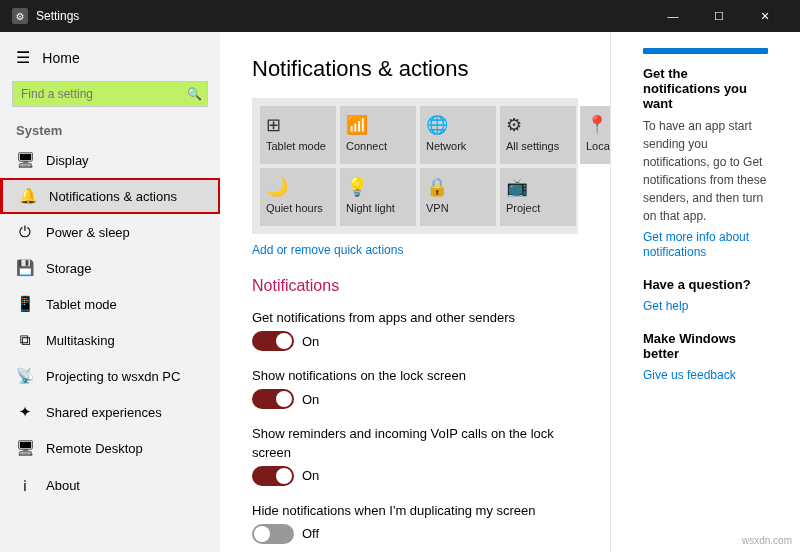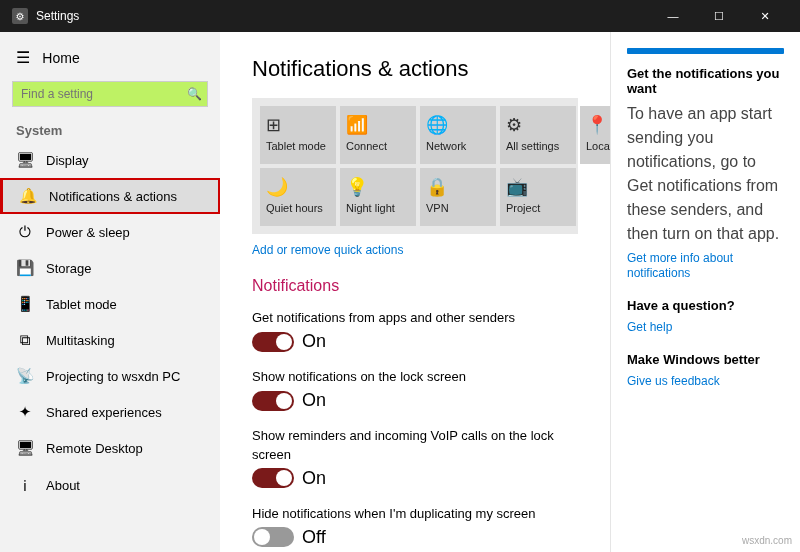--- a/index.html
+++ b/index.html
@@ -234,30 +234,30 @@
       height: 16px;
       border-radius: 50%;
       background: #fff;
       top: 2px;
       transition: left 0.15s;
     }
     .toggle.on::after { left: 24px; }
     .toggle.off::after { left: 2px; }
 
     .toggle-label {
-      font-size: 18px;
+      font-size: 13px;
       color: #000;
     }
 
     
     .help-panel {
       width: 190px;
       flex-shrink: 0;
       background: #fff;
-      padding: 16px 16px;
+      padding: 16px 32px;
       border-left: 1px solid #e5e5e5;
       overflow-y: auto;
     }
 
     .help-bar {
       height: 6px;
       background: #0078d4;
       margin-bottom: 12px;
       border-radius: 1px;
     }
@@ -265,21 +265,21 @@
     .help-section {
       margin-bottom: 18px;
     }
     .help-heading {
       font-size: 13px;
       font-weight: 600;
       color: #000;
       margin-bottom: 6px;
     }
     .help-body {
-      font-size: 16px;
+      font-size: 12px;
       color: #444;
       line-height: 1.5;
       margin-bottom: 4px;
     }
     .help-link {
       font-size: 12px;
       color: #0078d4;
       cursor: pointer;
     }
 

